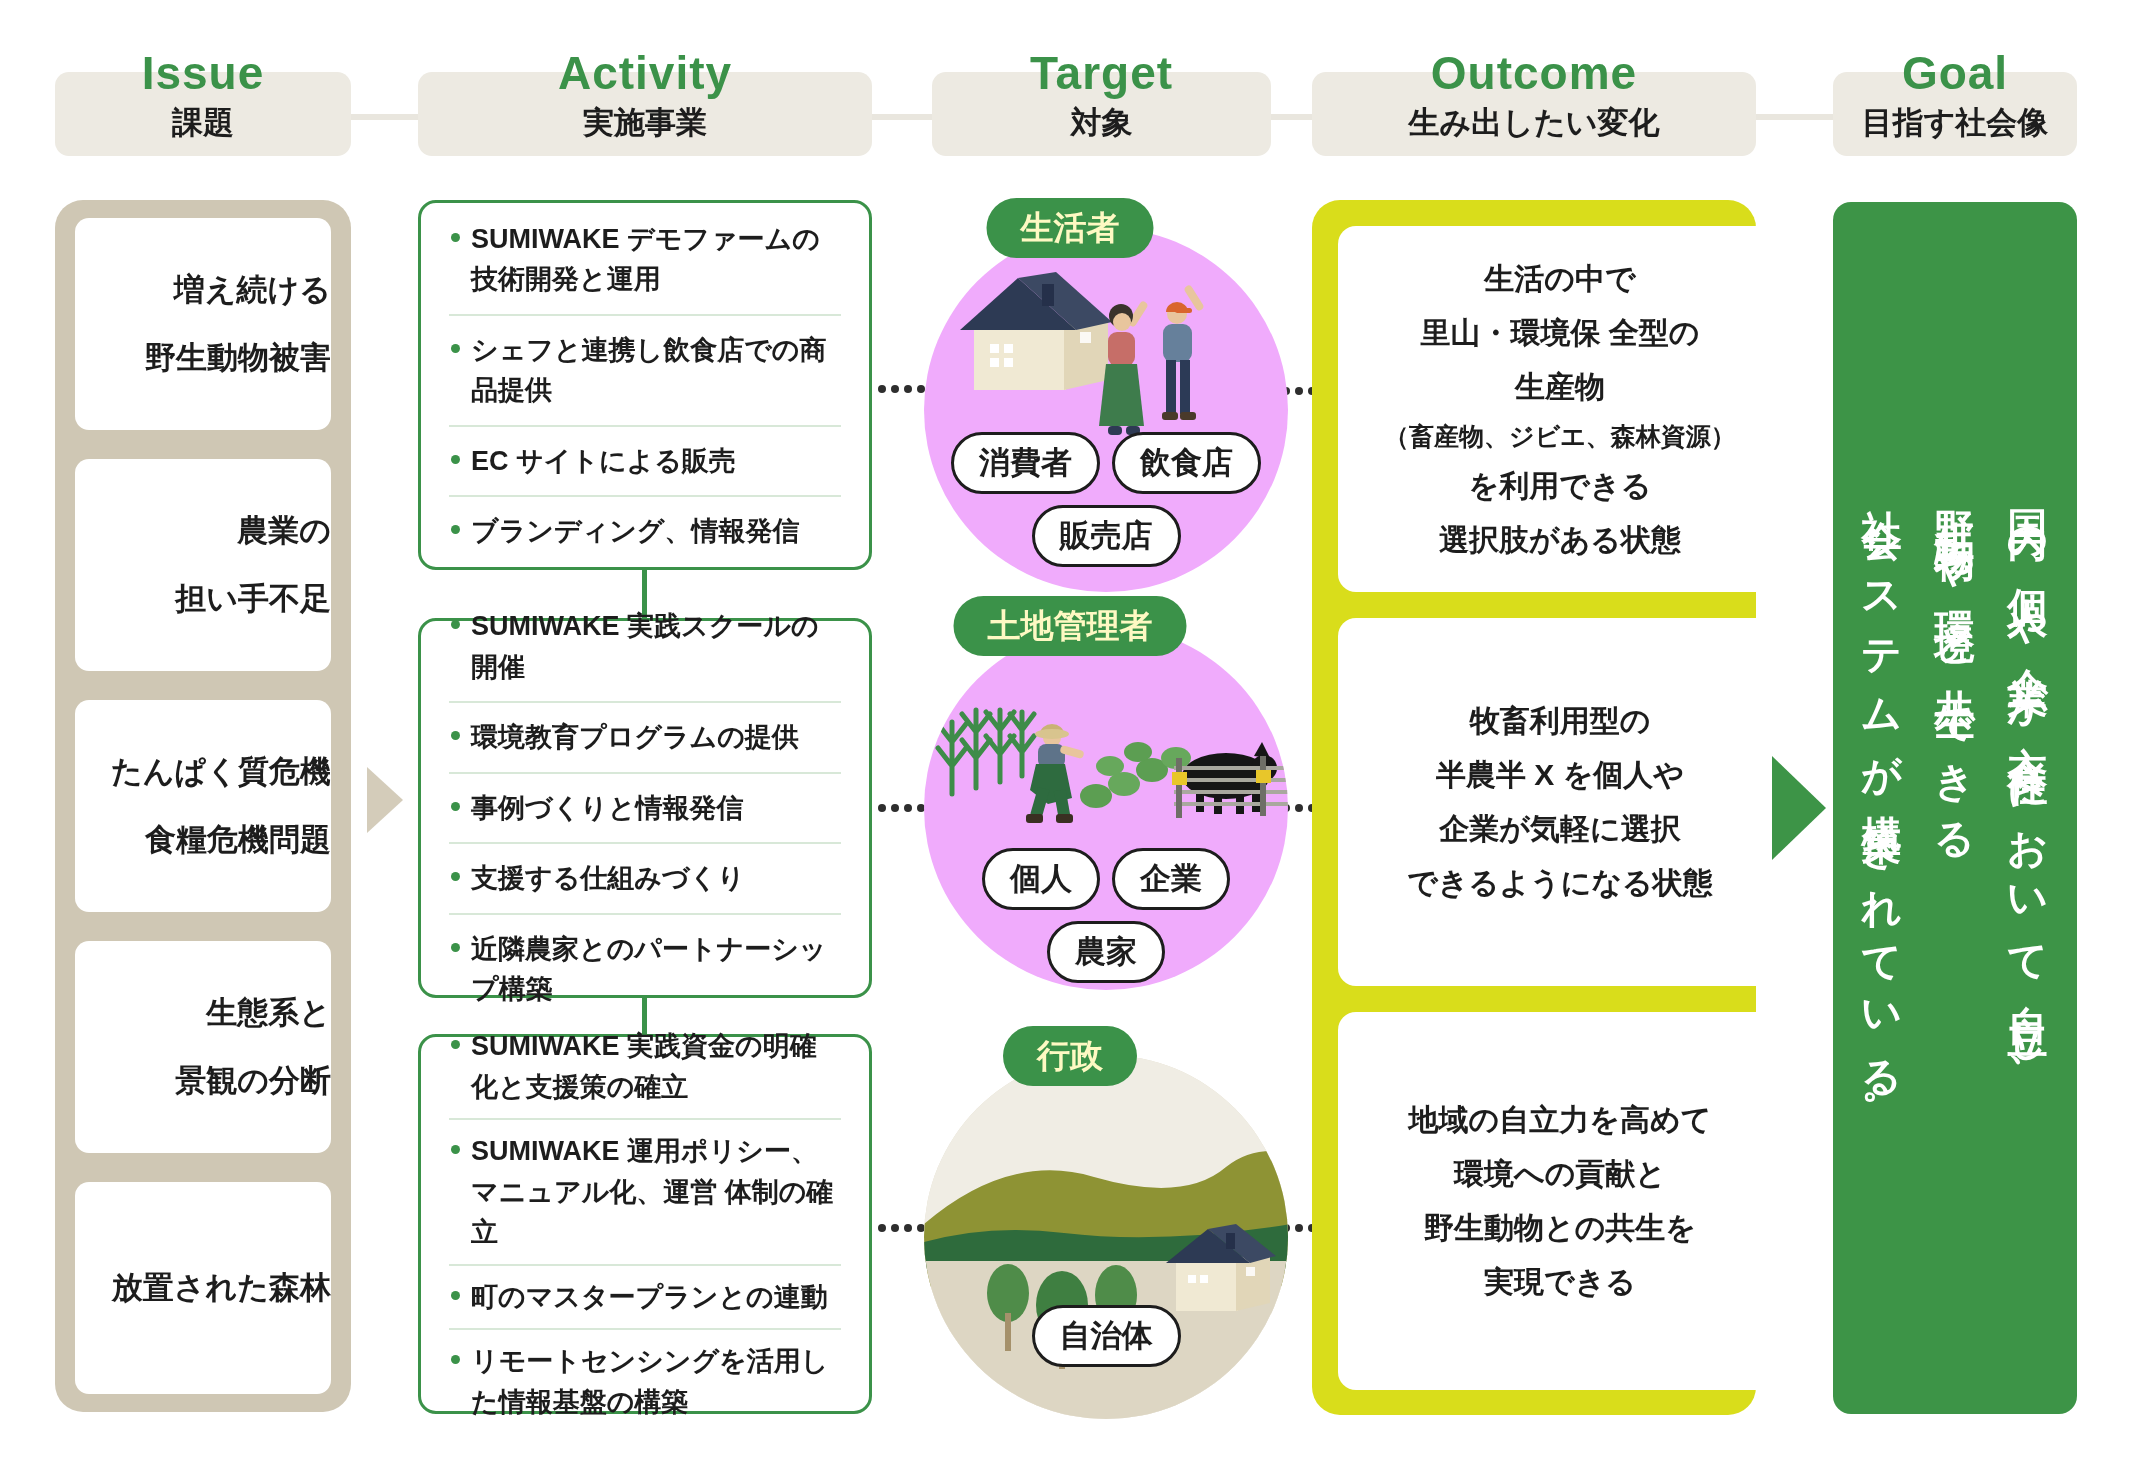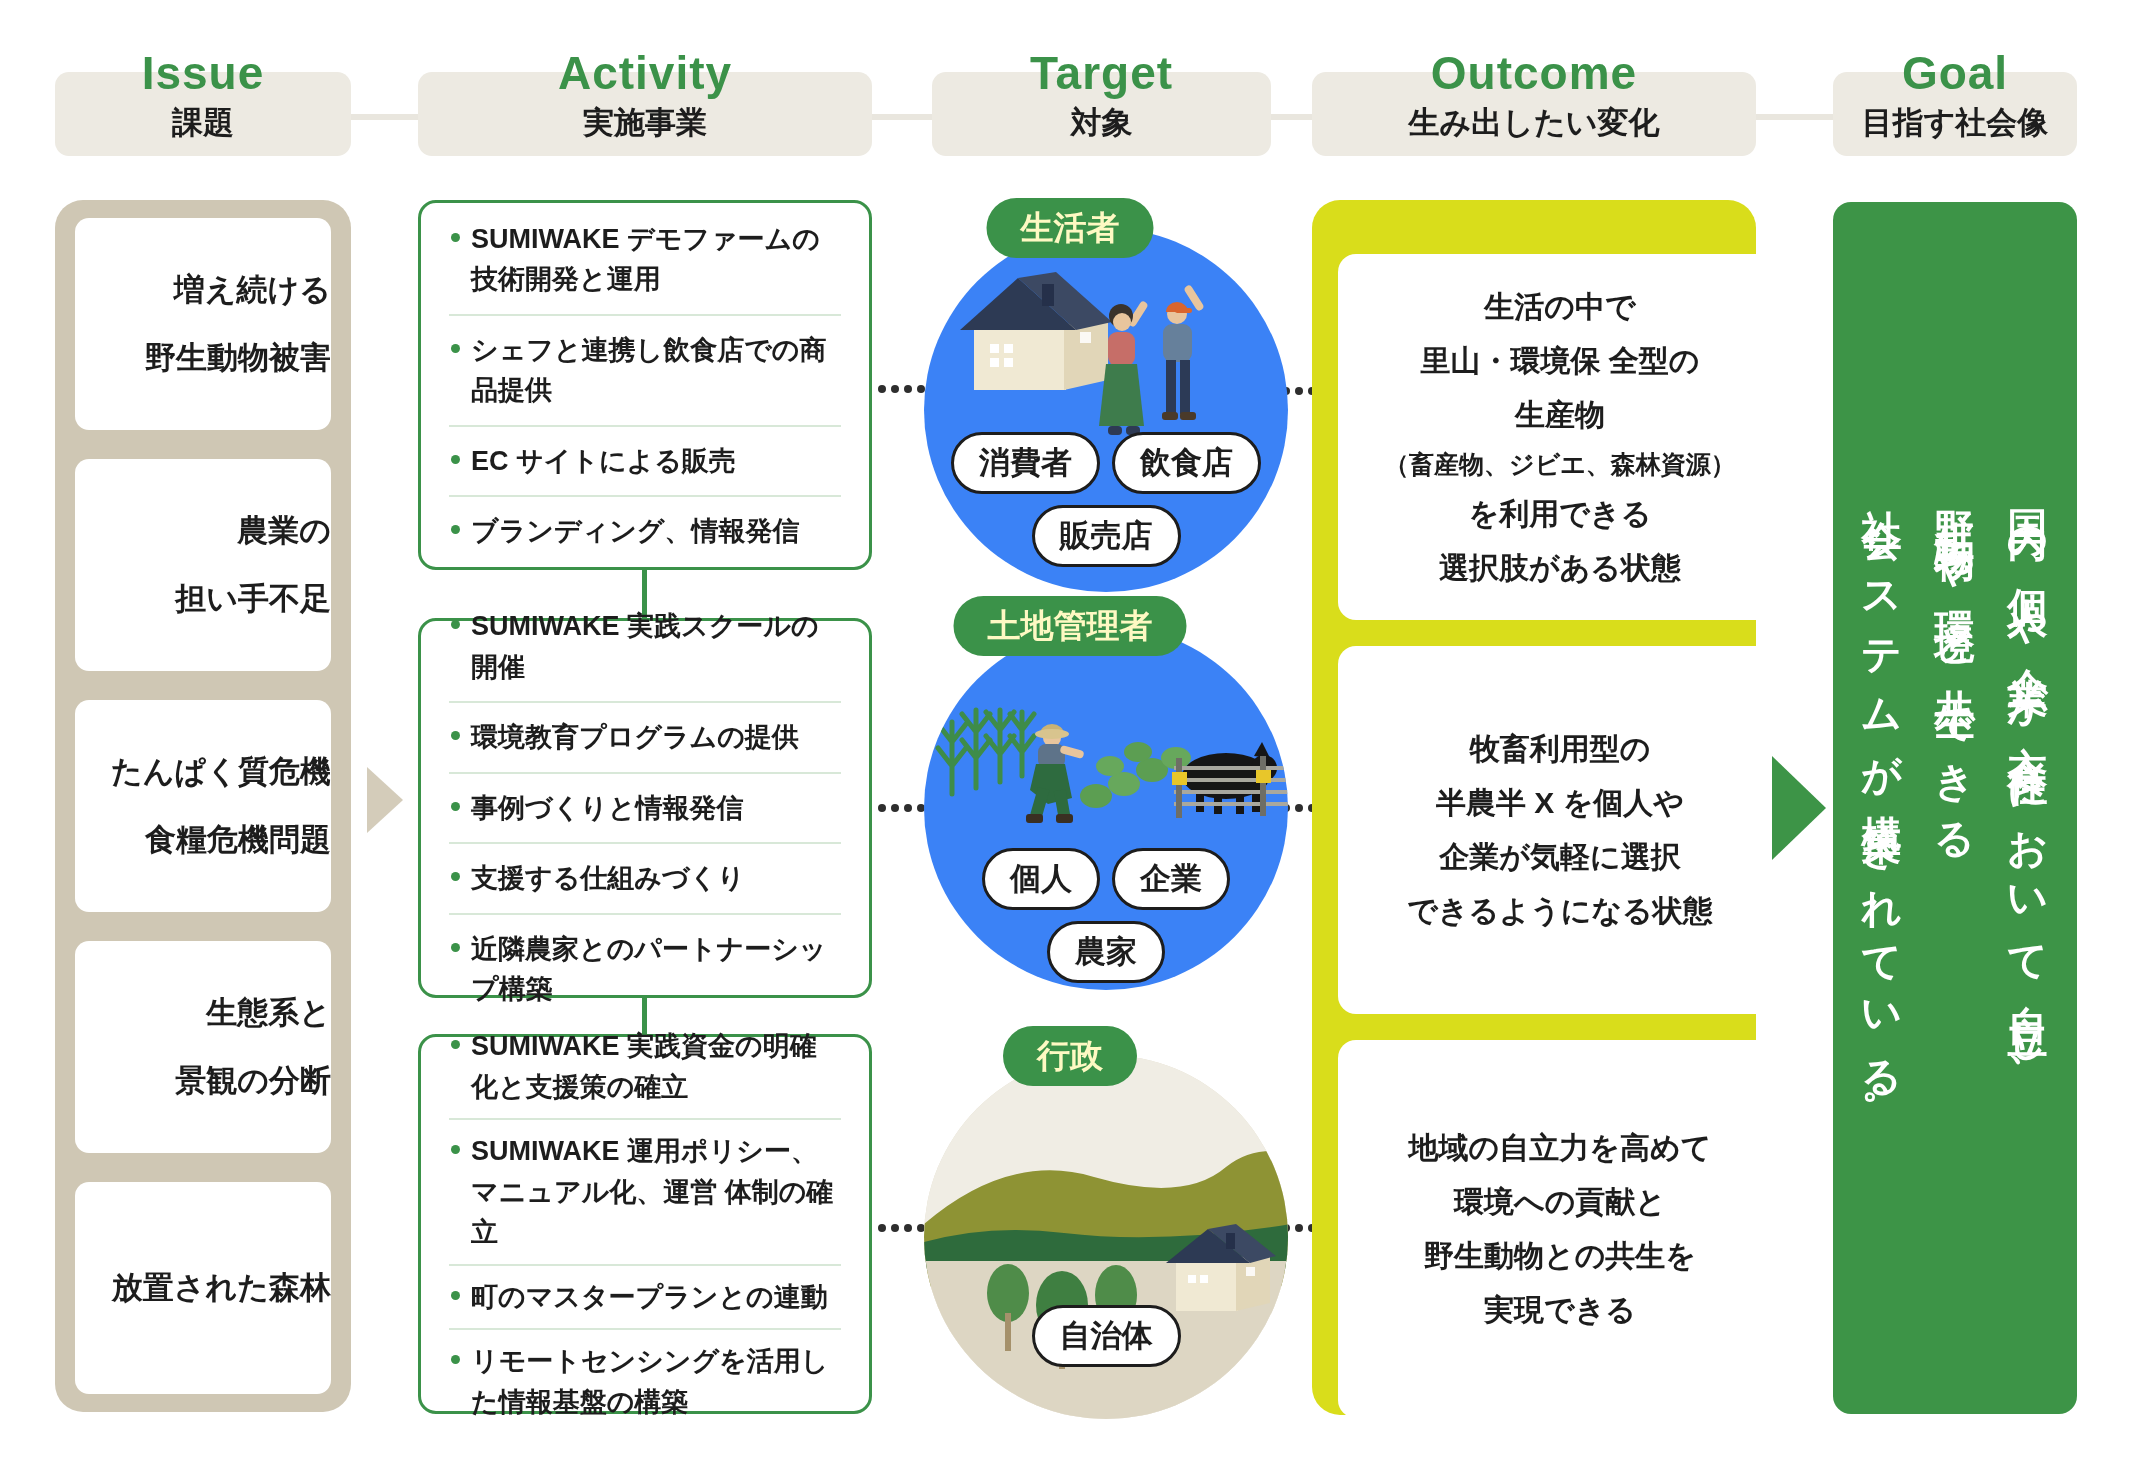--- a/index.html
+++ b/index.html
@@ -54,39 +54,39 @@
 
   
   .dots-arrow{position:absolute;display:flex;align-items:center;gap:5px;height:30px;}
   .dot{width:8px;height:8px;border-radius:50%;background:#2e2e2e;}
   .chev{display:block;margin-left:2px;}
   .da1{left:878px;top:374px;} .da2{left:1256px;top:376px;}
   .da3{left:878px;top:793px;} .da4{left:1256px;top:793px;}
   .da5{left:878px;top:1213px;} .da6{left:1256px;top:1213px;}
 
   
-  .circle{position:absolute;width:364px;height:364px;border-radius:50%;background:#3b82f6;overflow:hidden;}
+  .circle{position:absolute;width:364px;height:364px;border-radius:50%;background:#f0abfc;overflow:hidden;}
   .c1{left:924px;top:228px;} .c2{left:924px;top:626px;} .c3{left:924px;top:1055px;background:#e3ddcc;}
   .circle svg.illu{position:absolute;left:0;top:0;}
   .pill{position:absolute;left:50%;transform:translateX(-50%);height:60px;background:#3b9249;
         border-radius:34px;display:flex;align-items:center;justify-content:center;
         padding:0 34px;font-size:33px;font-weight:bold;color:#fef9c3;white-space:nowrap;z-index:3;}
   .p1{top:198px;} .p2{top:596px;} .p3{top:1026px;}
   .tags{position:absolute;left:0;width:100%;display:flex;flex-direction:column;
         align-items:center;gap:11px;z-index:2;}
   .t1{top:204px;} .t2{top:222px;text-align:center;} .t3{top:250px;}
   .tag-row{display:flex;gap:12px;justify-content:center;}
   .tag{background:#ffffff;border:3px solid #1d1d1d;border-radius:40px;padding:7px 25px;
        font-size:31px;font-weight:bold;white-space:nowrap;}
 
   
   .outcome-col{position:absolute;left:1312px;top:200px;width:444px;height:1215px;
                background:#d9dd1b;border-radius:28px;}
   .out-box{position:absolute;left:26px;width:444px;background:#ffffff;border-radius:18px;
-           display:flex;flex-direction:column;align-items:center;justify-content:center;text-align:center;margin-top:28px;}
+           display:flex;flex-direction:column;align-items:center;justify-content:center;text-align:center;}
   .ob1{top:26px;height:366px;} .ob2{top:418px;height:368px;} .ob3{top:812px;height:378px;}
   .out-line{font-size:30px;font-weight:bold;line-height:1.8;white-space:nowrap;}
   .out-line.small{font-size:25px;}
 
   
   .goal-box{position:absolute;left:1833px;top:202px;width:244px;height:1212px;
             background:#3d9447;border-radius:18px;display:flex;align-items:center;justify-content:center;}
   .goal-text{writing-mode:vertical-rl;text-orientation:upright;color:#ffffff;
              font-weight:bold;font-size:40px;}
   .goal-text p{margin:0 11px;line-height:1.55;letter-spacing:11px;white-space:nowrap;}

